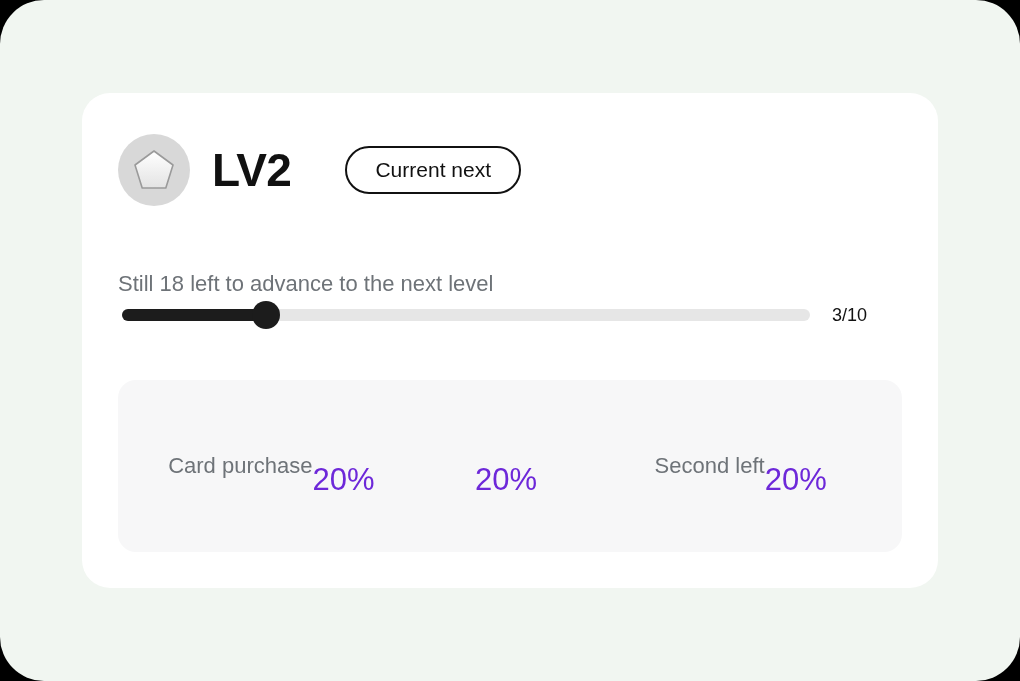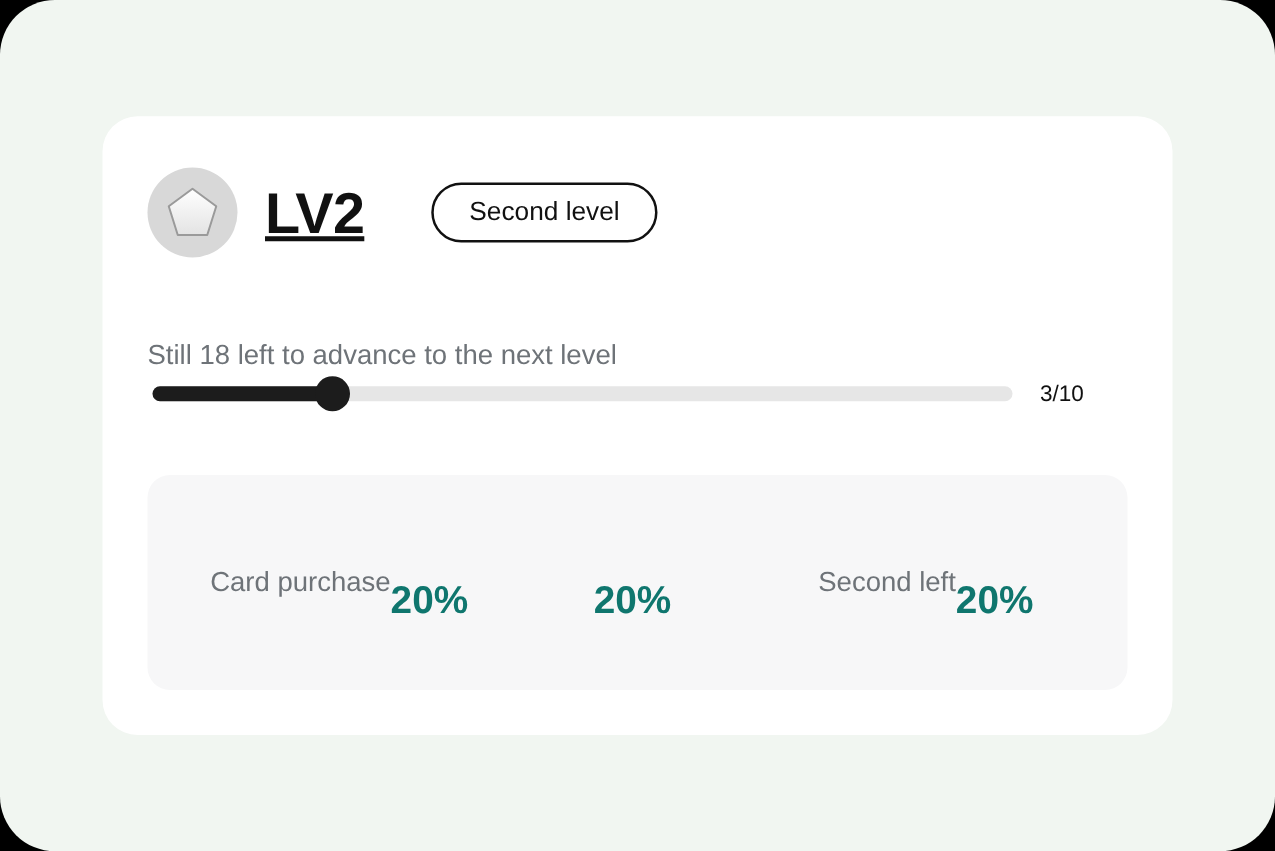--- a/index.html
+++ b/index.html
@@ -60,21 +60,20 @@
 
   .level-badge-icon svg { display: block; }
 
   .level-title {
     font-size: 46px;
     font-weight: bold;
     color: #111111;
     letter-spacing: -0.5px;
     margin-left: 22px;
     line-height: 1;
-    text-decoration: underline;
   }
 
   .level-pill {
     margin-left: 54px;
     border: 2.5px solid #111111;
     border-radius: 999px;
     padding: 11px 28px 12px;
     font-size: 21px;
     color: #111111;
     line-height: 1;
@@ -189,22 +188,22 @@
   .stat-label {
     font-size: 22px;
     color: #6e7378;
     line-height: 1;
     white-space: nowrap;
   }
 
   .stat-value {
     margin-top: 26px;
     font-size: 31px;
-    font-weight: bold;
-    color: #0f766e;
+    font-weight: normal;
+    color: #6d28d9;
     line-height: 1;
     white-space: nowrap;
   }
 </style>
 </head>
 <body>
 
 <div id="page-frame">
 
   <div id="level-card">
@@ -218,21 +217,21 @@
               <stop offset="0%" stop-color="#ffffff"></stop>
               <stop offset="100%" stop-color="#e3e3e3"></stop>
             </linearGradient>
           </defs>
           <polygon points="24,5 43,19 35.8,42 12.2,42 5,19" fill="url(#gemgrad)" stroke="#9a9a9a" stroke-width="1.6" stroke-linejoin="round"></polygon>
         </svg>
       </div>
 
       <div class="level-title">LV2</div>
 
-      <div class="level-pill">Second level</div>
+      <div class="level-pill">Current next</div>
     </div>
 
     <div class="hint-text">Still 18 left to advance to the next level</div>
 
     <div class="progress-row">
 
       <div class="progress-slider" id="slider">
         <div class="progress-track"></div>
         <div class="progress-fill" id="fill" style="width: 21%;"></div>
         <div class="progress-thumb" id="thumb" style="left: 21%;"></div>

